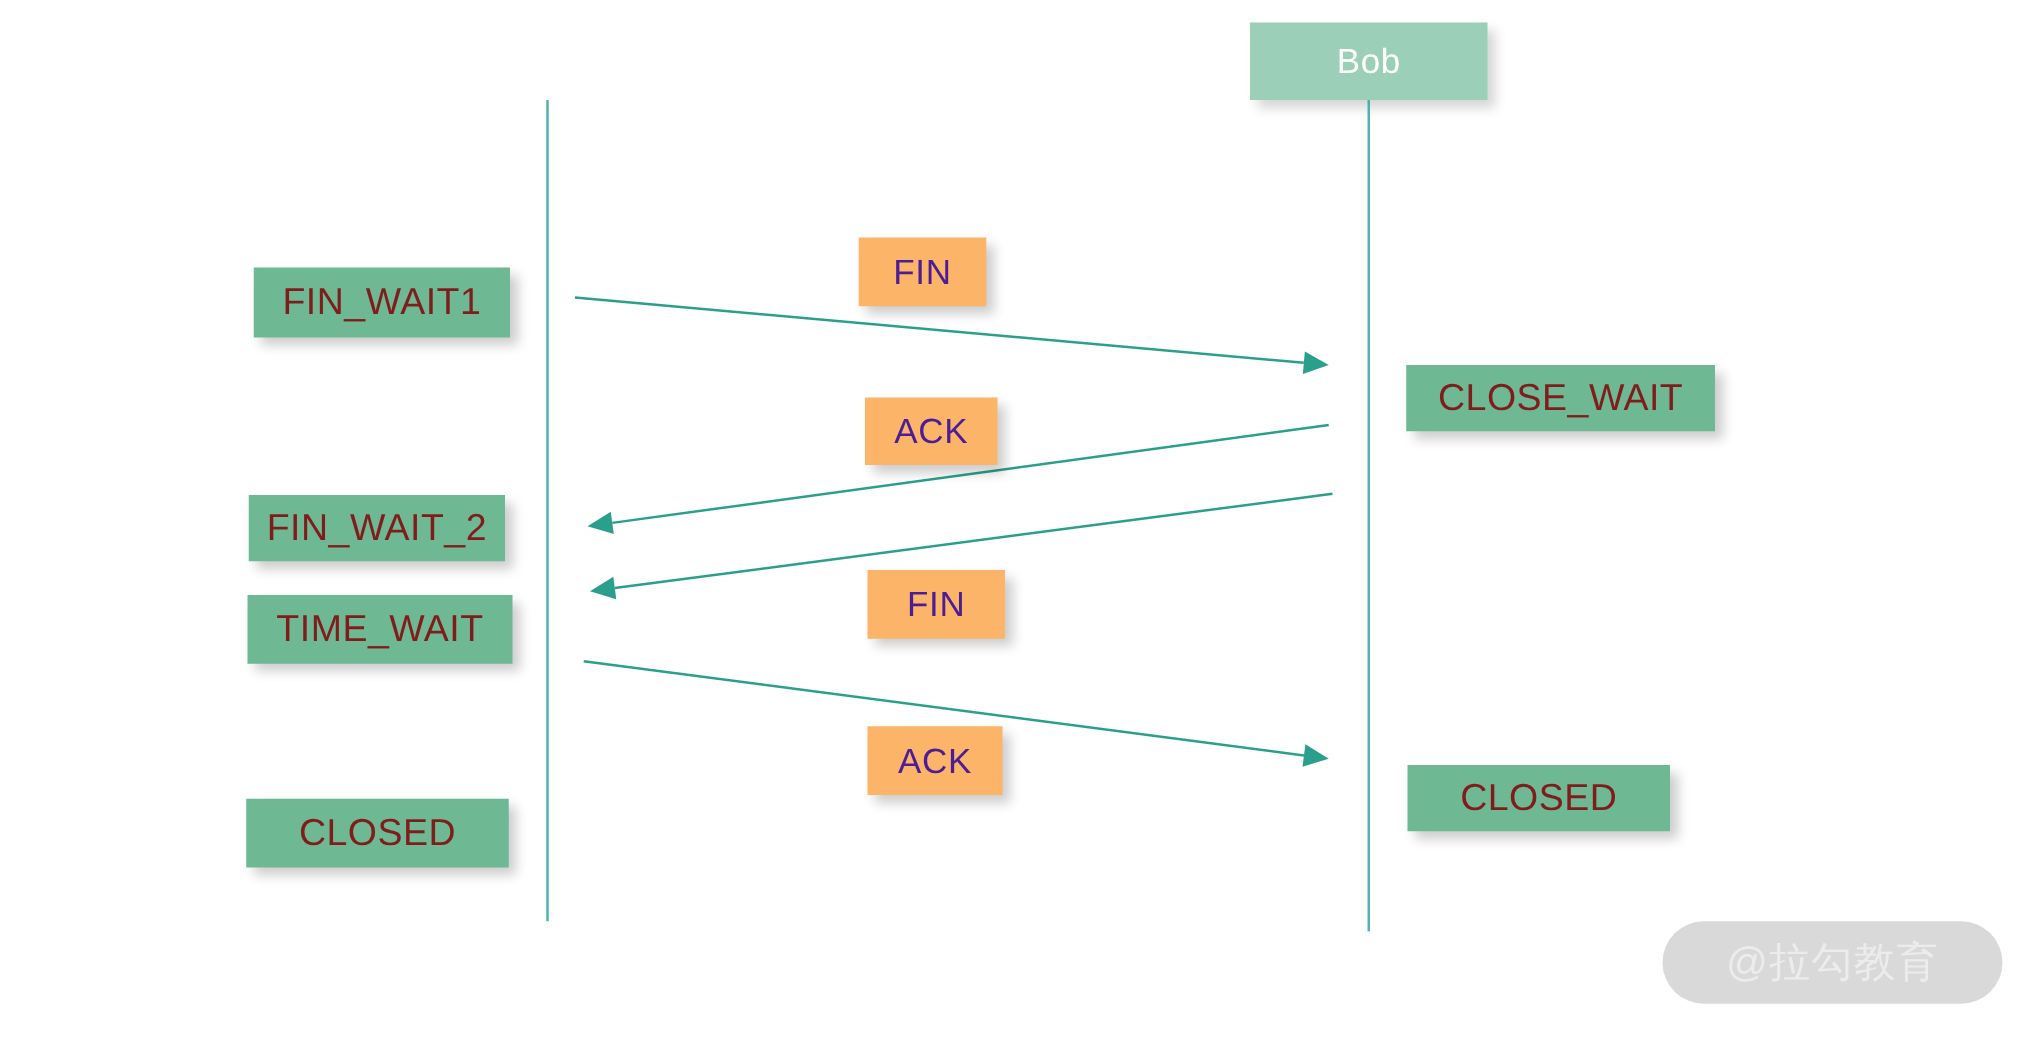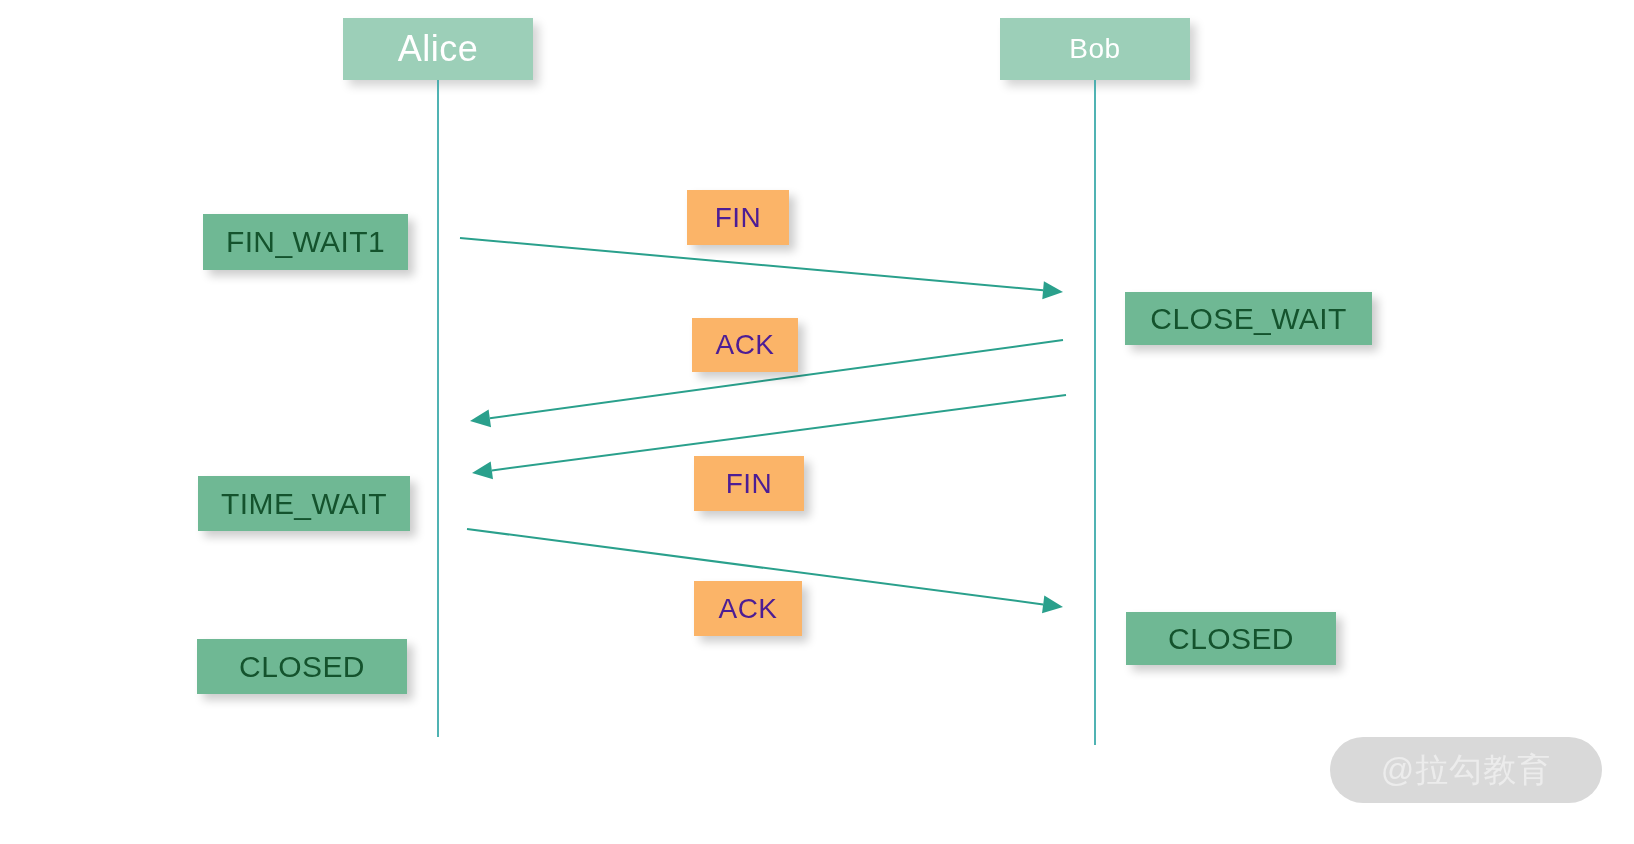--- a/index.html
+++ b/index.html
@@ -38,21 +38,21 @@
   }
 
   
   .state-box {
     position: absolute;
     background: #6fb894;
     box-shadow: 6px 6px 9px rgba(0,0,0,0.20);
     display: flex;
     align-items: center;
     justify-content: center;
-    color: #14532d;
+    color: #7f1d1d;
     font-size: 30px;
     font-weight: 400;
     letter-spacing: 0.4px;
     white-space: nowrap;
   }
 
   
   .msg-box {
     position: absolute;
     background: #fbb468;
@@ -103,29 +103,29 @@
     font-size: 33px;
     letter-spacing: 1px;
     white-space: nowrap;
   }
 </style>
 </head>
 <body>
 
 <div id="canvas">
 
-  <div class="actor-box" id="actor-alice" style="left: 343px; top: 18px; width: 190px; height: 62px; font-size: 36px; background: rgb(156, 207, 184);">Alice</div>
   <div class="actor-box" id="actor-bob" style="left: 1000px; top: 18px; width: 190px; height: 62px; font-size: 28px; background: rgb(156, 207, 184);">Bob</div>
 
   <div class="lifeline" id="lifeline-alice" style="left: 437px; top: 80px; height: 657px; background: rgb(49, 166, 166);"></div>
   <div class="lifeline" id="lifeline-bob" style="left: 1094px; top: 80px; height: 665px; background: rgb(49, 166, 166);"></div>
 
 
   <div class="state-box" id="state-fin-wait-1" style="left: 203px; top: 214px; width: 205px; height: 56px; background: rgb(111, 184, 148);">FIN_WAIT1</div>
   <div class="state-box" id="state-close-wait" style="left: 1125px; top: 292px; width: 247px; height: 53px; background: rgb(111, 184, 148); text-align: right;">CLOSE_WAIT</div>
+  <div class="state-box" id="state-fin-wait-2" style="left: 199px; top: 396px; width: 205px; height: 53px; background: rgb(111, 184, 148);">FIN_WAIT_2</div>
   <div class="state-box" id="state-time-wait" style="left: 198px; top: 476px; width: 212px; height: 55px; background: rgb(111, 184, 148);">TIME_WAIT</div>
   <div class="state-box" id="state-alice-closed" style="left: 197px; top: 639px; width: 210px; height: 55px; background: rgb(111, 184, 148);">CLOSED</div>
   <div class="state-box" id="state-bob-closed" style="left: 1126px; top: 612px; width: 210px; height: 53px; background: rgb(111, 184, 148);">CLOSED</div>
 
   <svg id="arrow-layer" viewBox="0 0 1634 844">
       <line x1="460" y1="238" x2="1043.079716880576" y2="290.2160940490068" stroke="#2aa08c" stroke-width="2"></line>
       <polygon points="1063,292 1042.276959202629,299.1802214527476 1043.8824745585227,281.251966645266" fill="#2aa08c"></polygon>
       <line x1="1063" y1="340" x2="489.8159928181444" y2="418.2932623637948" stroke="#2aa08c" stroke-width="2"></line>
       <polygon points="470,421 488.5979608818521,409.3760655956298 491.03402475443676,427.21045913195974" fill="#2aa08c"></polygon>
       <line x1="1066" y1="395" x2="491.82976699250224" y2="470.39609120300474" stroke="#2aa08c" stroke-width="2"></line>

